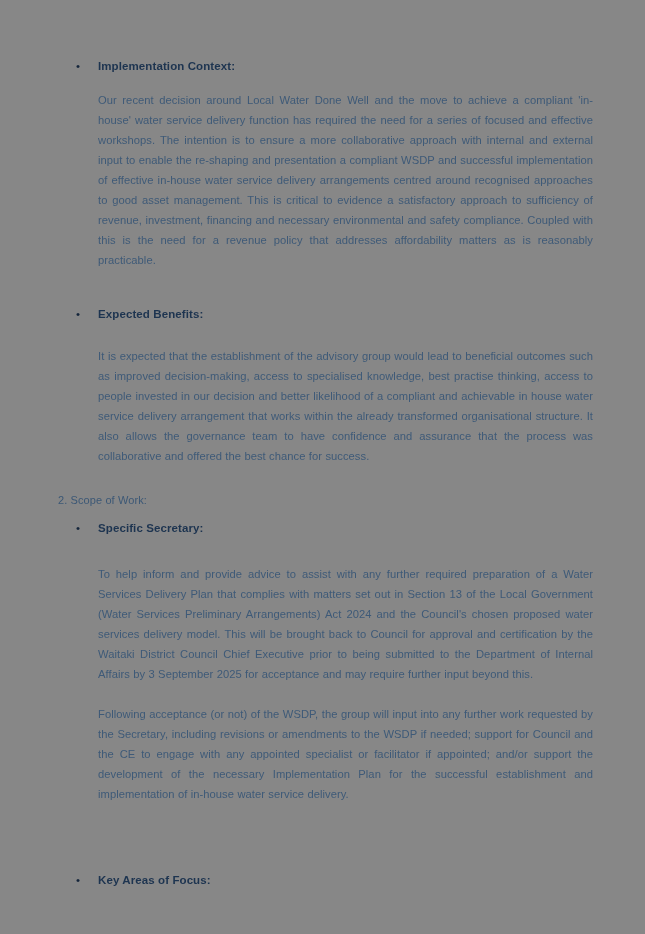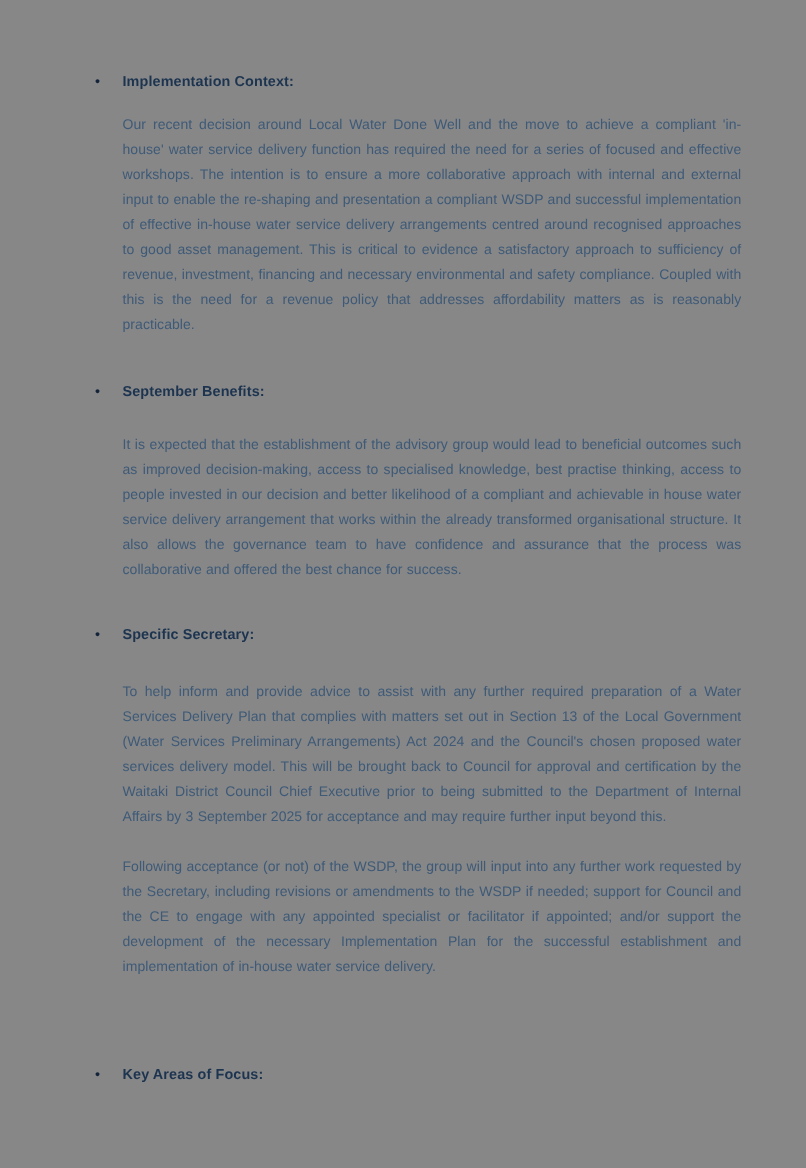--- a/index.html
+++ b/index.html
@@ -105,29 +105,30 @@
     </div>
 
     <div class="sp-14"></div>
 
     <p class="para last-line-left">Our recent decision around Local Water Done Well and the move to achieve a compliant 'in-house' water service delivery function has required the need for a series of focused and effective workshops. The intention is to ensure a more collaborative approach with internal and external input to enable the re-shaping and presentation a compliant WSDP and successful implementation of effective in-house water service delivery arrangements centred around recognised approaches to good asset management.  This is critical to evidence a satisfactory approach to sufficiency of revenue, investment, financing and necessary environmental and safety compliance. Coupled with this is the need for a revenue policy that addresses affordability matters as is reasonably practicable.</p>
 
     <div class="sp-34"></div>
 
     <div class="bullet-row">
       <span class="bullet-marker">•</span>
-      <span class="bullet-heading">September Benefits:</span>
+      <span class="bullet-heading">Expected Benefits:</span>
     </div>
 
     <div class="sp-22"></div>
 
     <p class="para last-line-left">It is expected that the establishment of the advisory group would lead to beneficial outcomes such as improved decision-making, access to specialised knowledge, best practise thinking, access to people invested in our decision and better likelihood of a compliant and achievable in house water service delivery arrangement that works within the already transformed organisational structure. It also allows the governance team to have confidence and assurance that the process was collaborative and offered the best chance for success.</p>
 
     <div class="sp-24"></div>
 
+    <div class="section-heading">2. Scope of Work:</div>
 
     <div class="sp-8"></div>
 
     <div class="bullet-row">
       <span class="bullet-marker">•</span>
       <span class="bullet-heading">Specific Secretary:</span>
     </div>
 
     <div class="sp-26"></div>
 

